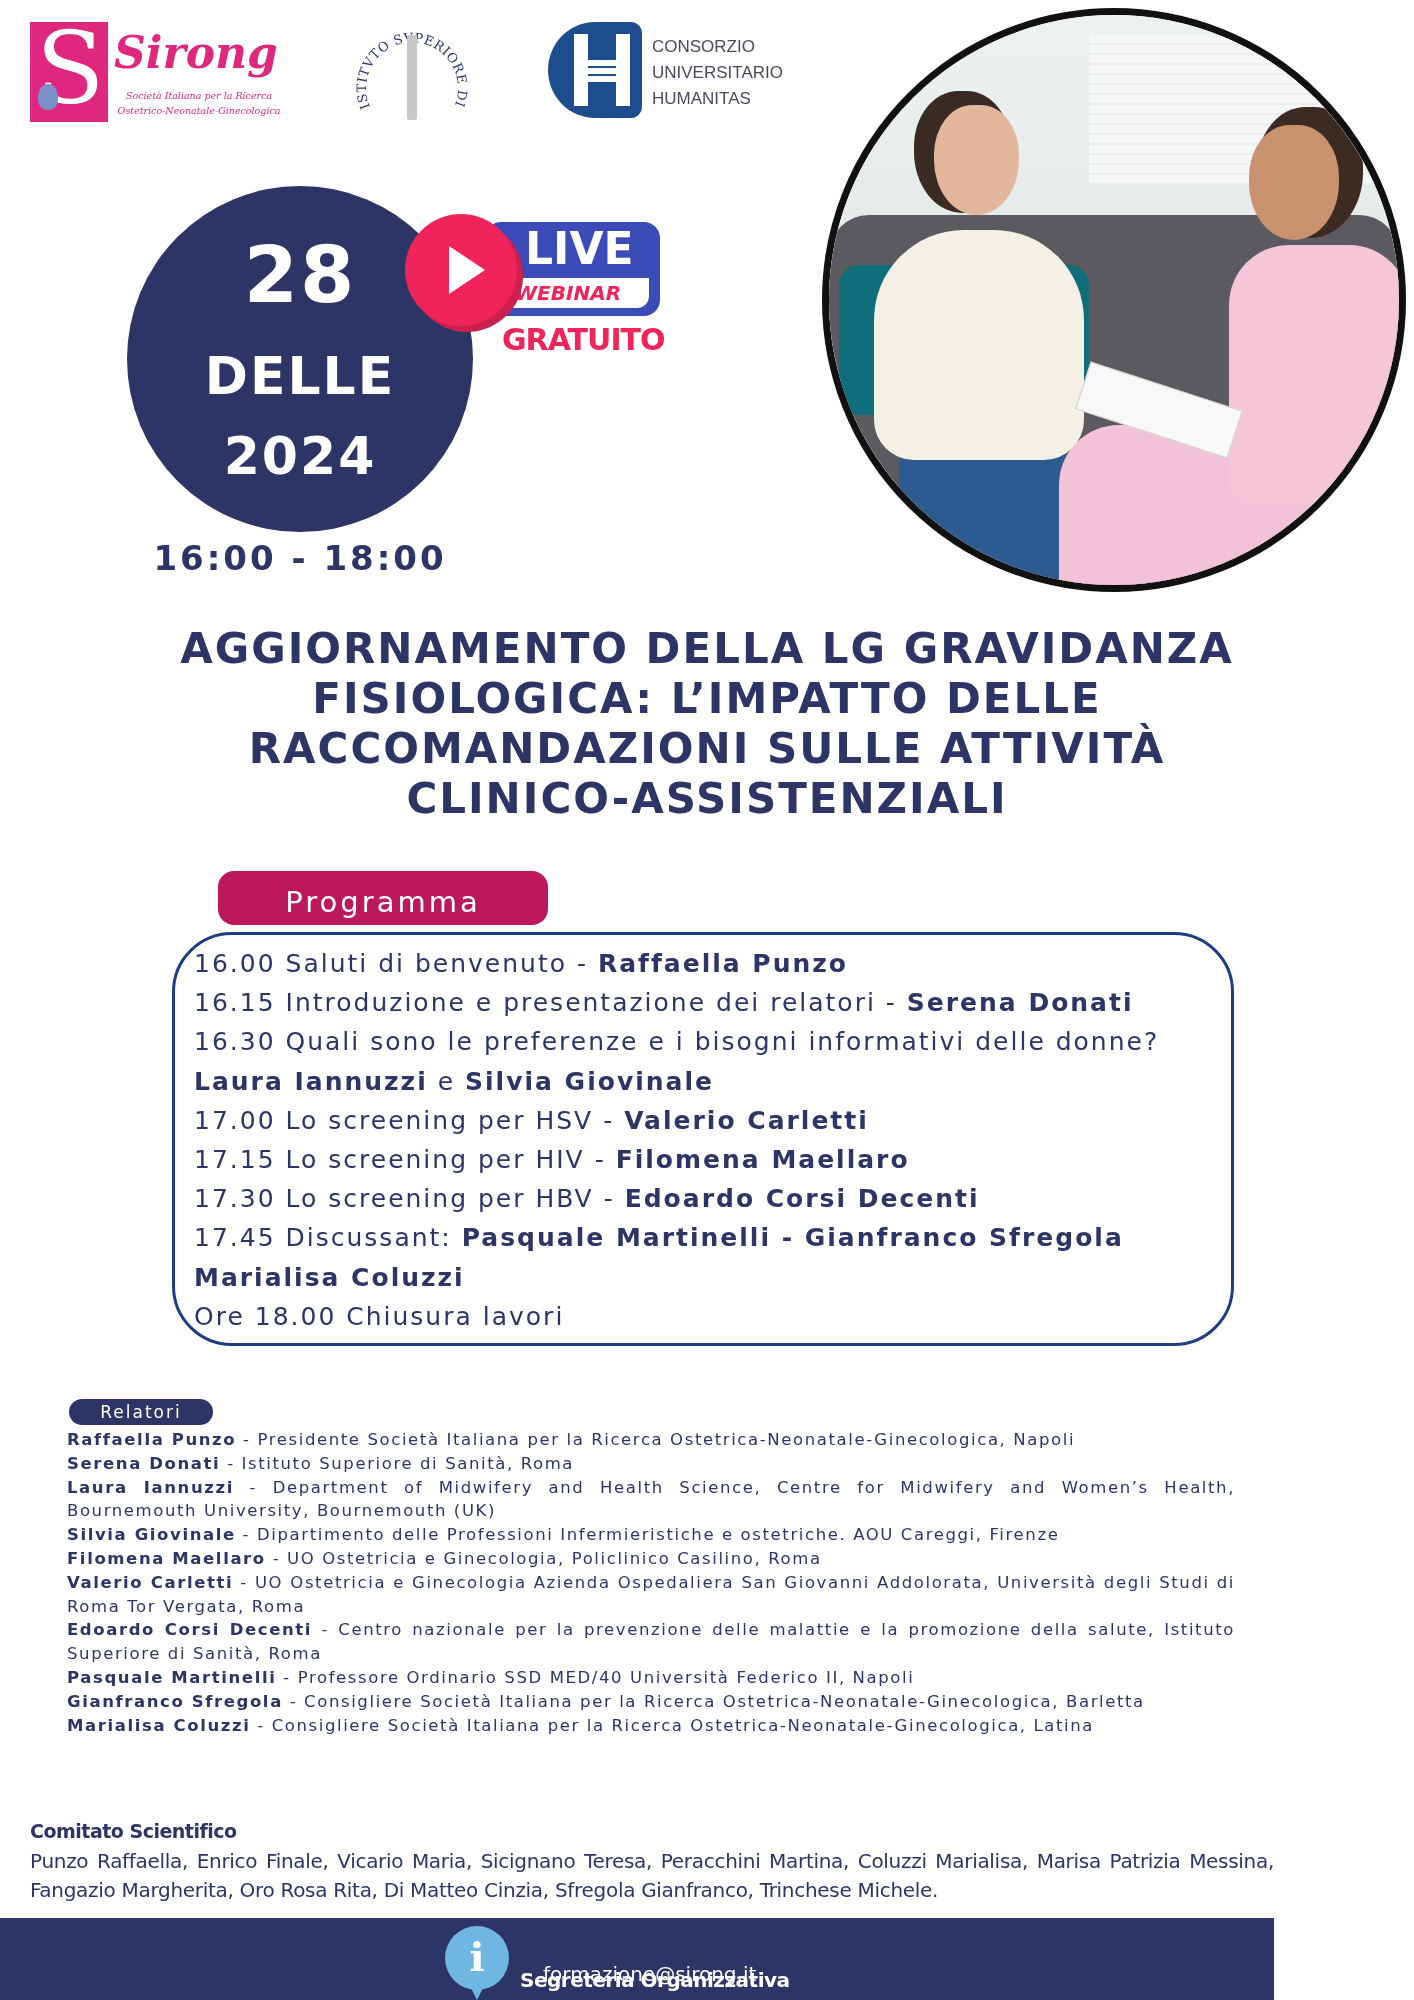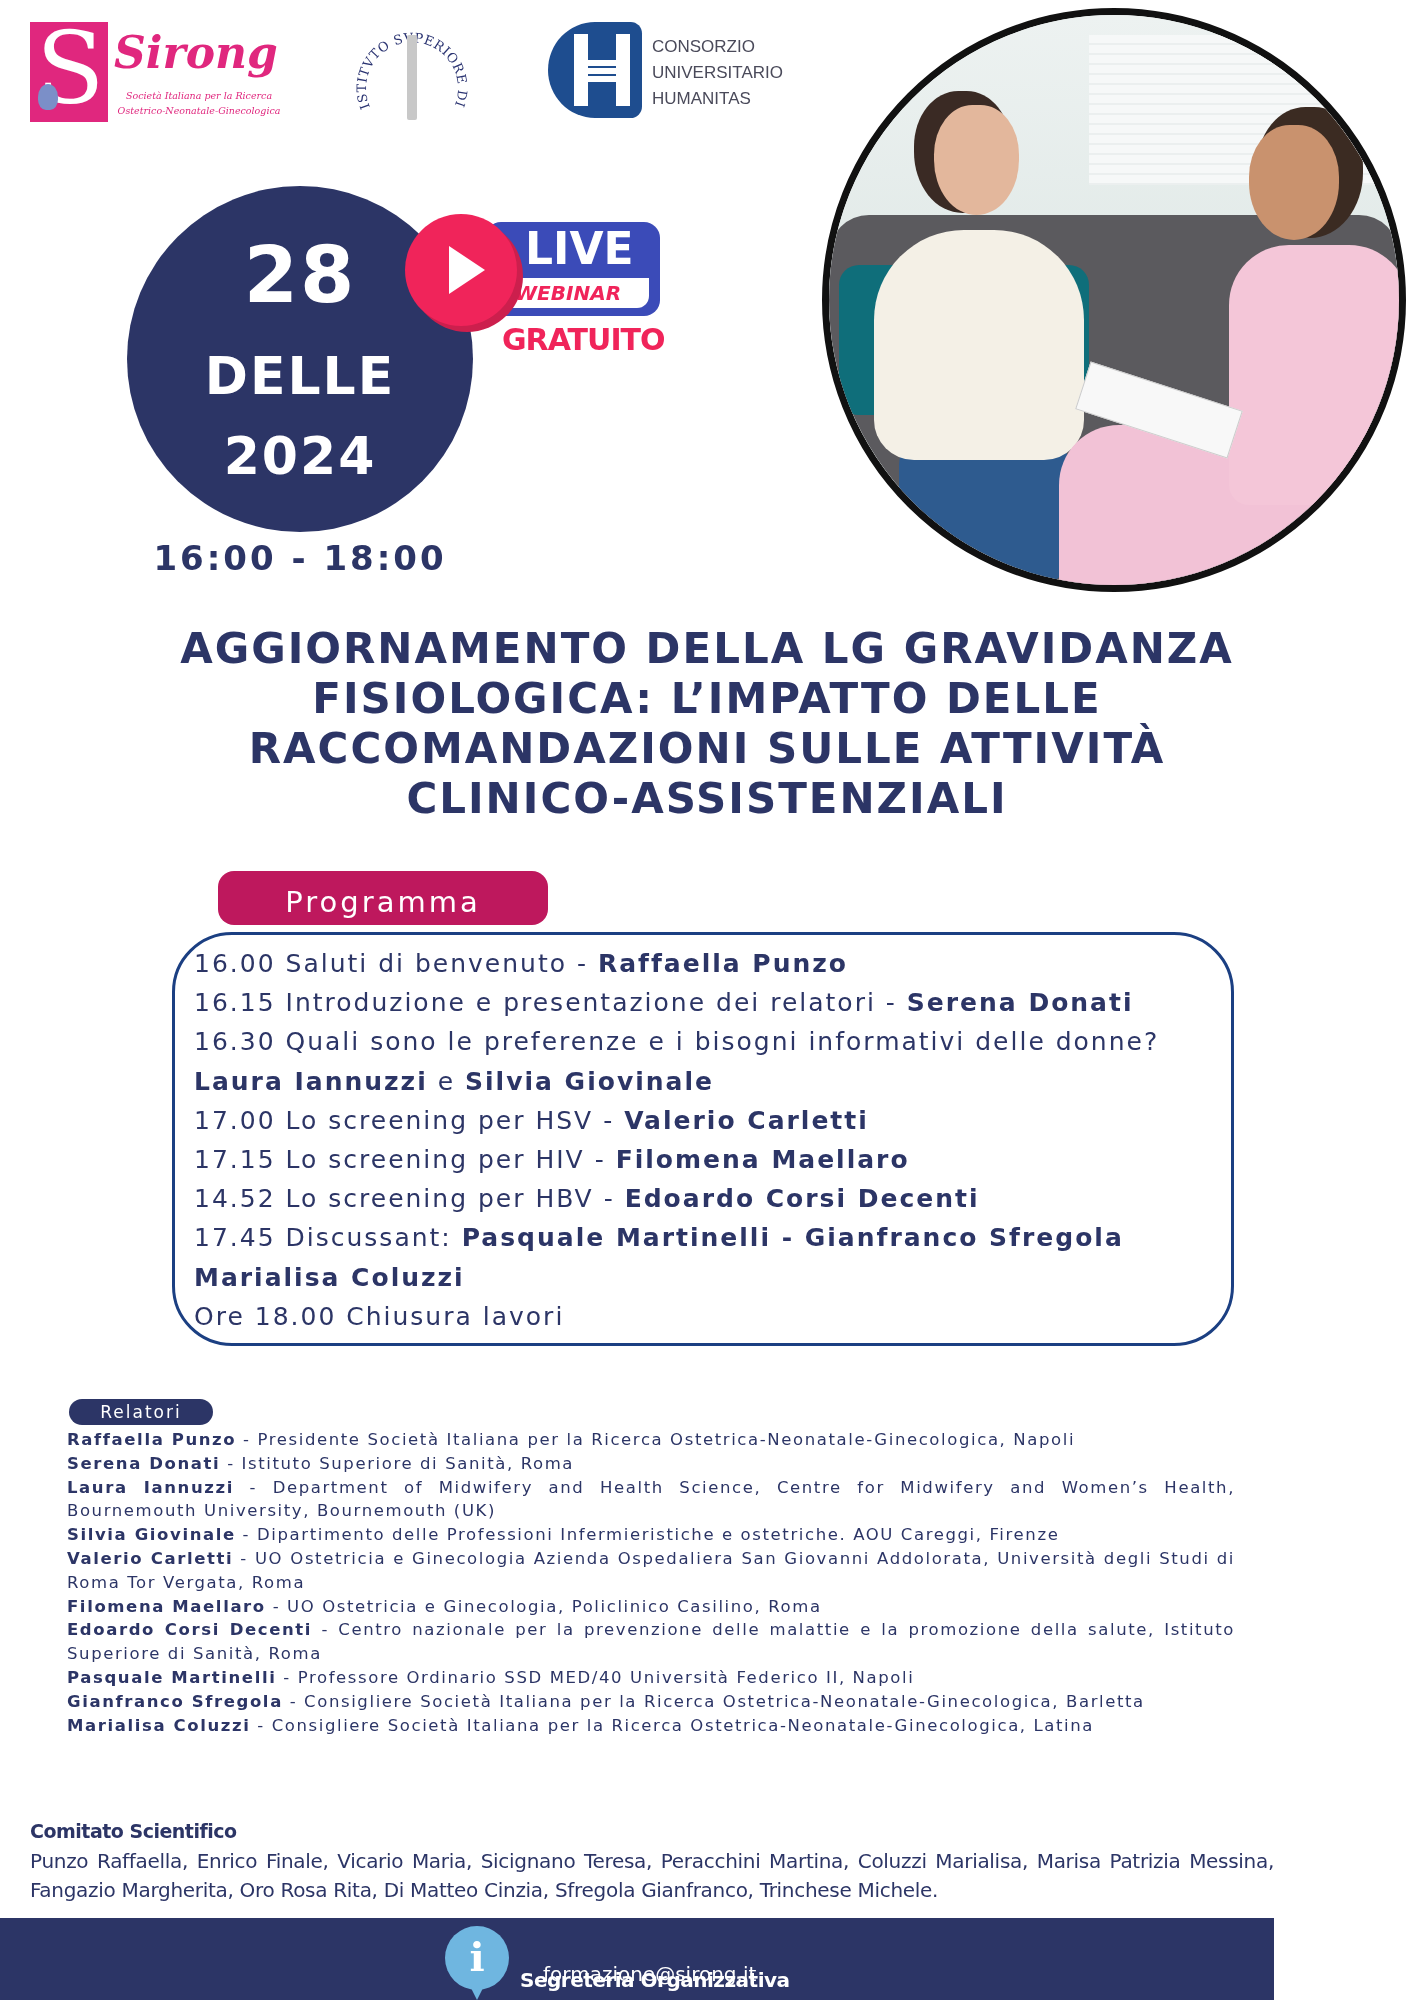--- a/index.html
+++ b/index.html
@@ -170,34 +170,34 @@
 
 <div class="abs prog-box"></div>
 <div class="abs prog-pill">Programma</div>
 <div class="abs prog-list">
   <div class="prog-line"><span>16.00 Saluti di benvenuto - </span><b>Raffaella Punzo</b></div>
   <div class="prog-line"><span>16.15 Introduzione e presentazione dei relatori - </span><b>Serena Donati</b></div>
   <div class="prog-line"><span>16.30 Quali sono le preferenze e i bisogni informativi delle donne?</span><b></b></div>
   <div class="prog-line"><b>Laura Iannuzzi</b><span> e </span><b>Silvia Giovinale</b></div>
   <div class="prog-line"><span>17.00 Lo screening per HSV - </span><b>Valerio Carletti</b></div>
   <div class="prog-line"><span>17.15 Lo screening per HIV - </span><b>Filomena Maellaro</b></div>
-  <div class="prog-line"><span>14.52 Lo screening per HBV - </span><b>Edoardo Corsi Decenti</b></div>
+  <div class="prog-line"><span>17.30 Lo screening per HBV - </span><b>Edoardo Corsi Decenti</b></div>
   <div class="prog-line"><span>17.45 Discussant: </span><b>Pasquale Martinelli - Gianfranco Sfregola</b></div>
   <div class="prog-line"><span></span><b>Marialisa Coluzzi</b></div>
   <div class="prog-line"><span>Ore 18.00 Chiusura lavori</span><b></b></div>
 </div>
 
 <div class="abs rel-pill">Relatori</div>
 <div class="abs rel-list">
   <div class="rel-line"><b>Raffaella Punzo</b><span> - Presidente Società Italiana per la Ricerca Ostetrica-Neonatale-Ginecologica, Napoli</span></div>
   <div class="rel-line"><b>Serena Donati</b><span> - Istituto Superiore di Sanità, Roma</span></div>
   <div class="rel-line"><b>Laura Iannuzzi</b><span> - Department of Midwifery and Health Science, Centre for Midwifery and Women’s Health, Bournemouth University, Bournemouth (UK)</span></div>
   <div class="rel-line"><b>Silvia Giovinale</b><span> - Dipartimento delle Professioni Infermieristiche e ostetriche. AOU Careggi, Firenze</span></div>
+  <div class="rel-line"><b>Filomena Maellaro</b><span> - UO Ostetricia e Ginecologia, Policlinico Casilino, Roma</span></div>
   <div class="rel-line"><b>Valerio Carletti</b><span> - UO Ostetricia e Ginecologia Azienda Ospedaliera San Giovanni Addolorata, Università degli Studi di Roma Tor Vergata, Roma</span></div>
-  <div class="rel-line"><b>Filomena Maellaro</b><span> - UO Ostetricia e Ginecologia, Policlinico Casilino, Roma</span></div>
   <div class="rel-line"><b>Edoardo Corsi Decenti</b><span> - Centro nazionale per la prevenzione delle malattie e la promozione della salute, Istituto Superiore di Sanità, Roma</span></div>
   <div class="rel-line"><b>Pasquale Martinelli</b><span> - Professore Ordinario SSD MED/40 Università Federico II, Napoli</span></div>
   <div class="rel-line"><b>Gianfranco Sfregola</b><span> - Consigliere Società Italiana per la Ricerca Ostetrica-Neonatale-Ginecologica, Barletta</span></div>
   <div class="rel-line"><b>Marialisa Coluzzi</b><span> - Consigliere Società Italiana per la Ricerca Ostetrica-Neonatale-Ginecologica, Latina</span></div>
 </div>
 
 <div class="abs com-title">Comitato Scientifico</div>
 <div class="abs com-text">Punzo Raffaella, Enrico Finale, Vicario Maria, Sicignano Teresa, Peracchini Martina, Coluzzi Marialisa, Marisa Patrizia Messina, Fangazio Margherita, Oro Rosa Rita, Di Matteo Cinzia, Sfregola Gianfranco, Trinchese Michele.</div>
 
 <div class="abs footer">

